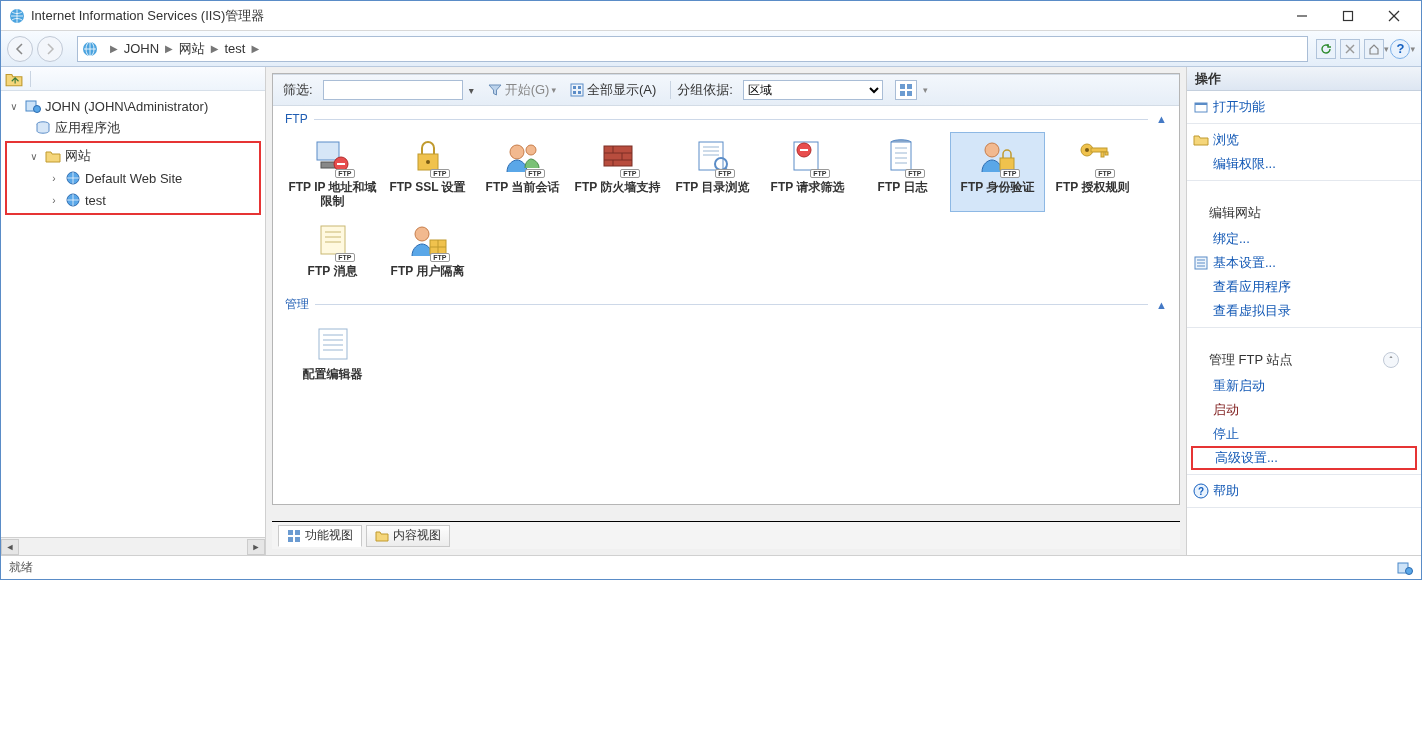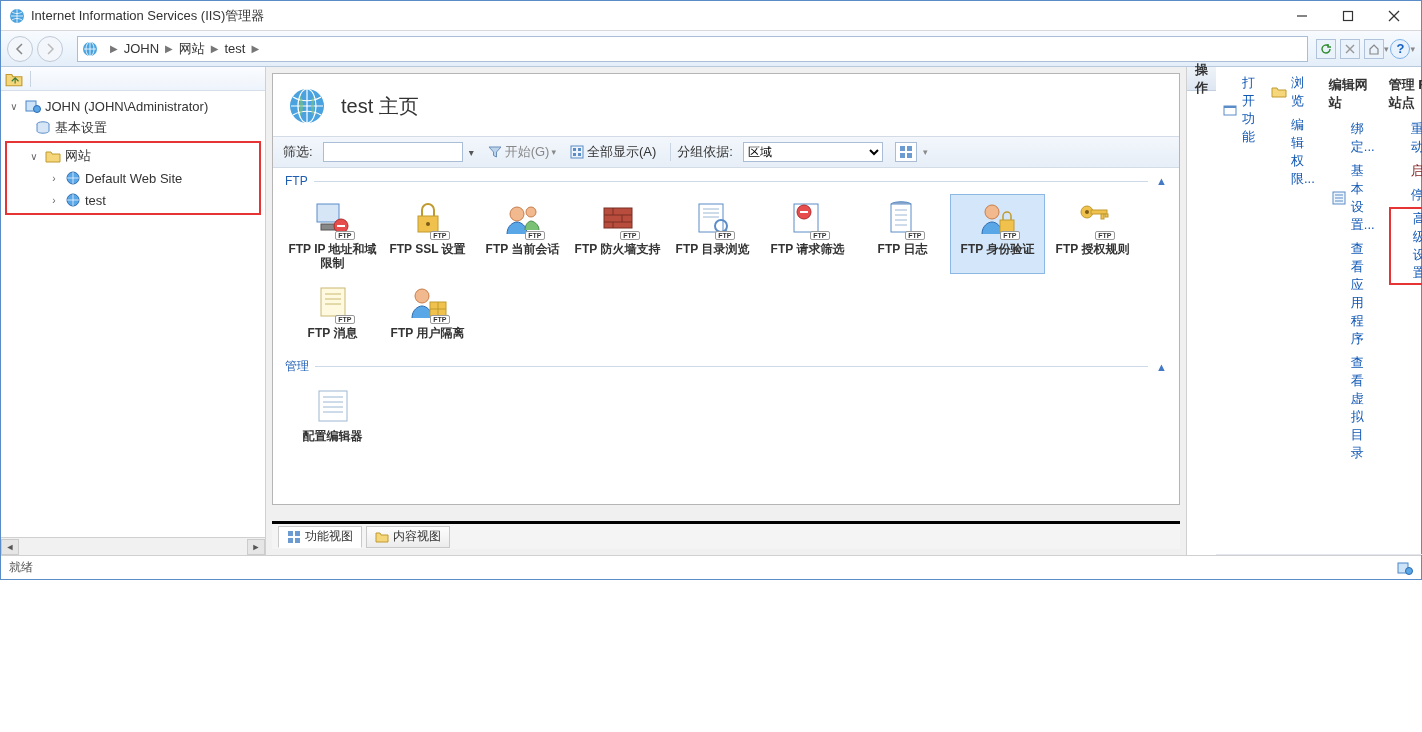--- a/index.html
+++ b/index.html
@@ -69,29 +69,29 @@
 .group-title { color:#1f5db3; font-size:12px; margin-right:6px; }
 .group-line { flex:1; border-top:1px solid #cdd8e8; }
 .group-collapse { color:#4479c5; font-size:11px; margin-left:8px; cursor:default; }
 .feature-grid { display:flex; flex-wrap:wrap; gap: 4px 0; }
 .feature-item { width: 95px; text-align:center; padding: 4px 2px; cursor:default; }
 .feature-item.selected { background:#d4e6f9; border:1px solid #8db8e4; padding: 3px 2px; }
 .feature-item .feat-ico { width: 48px; height: 40px; margin: 0 auto 4px auto; position:relative; }
 .feature-item .feat-ico .badge { position:absolute; bottom:-2px; right:2px; background:#fff; border:1px solid #999; border-radius:2px; font-size:7px; padding:0 2px; font-weight:bold; color:#333; }
 .feature-item .label { font-size:12px; color:#333; line-height:14px;font-weight:bold; }
 
-.view-tabs { height: 28px; border-top:3px solid #000000; display:flex; align-items:center; padding: 0 6px; background:#f4f4f4; gap:4px; margin-top:16px; }
+.view-tabs { height: 28px; border-top:1px solid #000000; display:flex; align-items:center; padding: 0 6px; background:#f4f4f4; gap:4px; margin-top:16px; }
 .view-tab { display:flex; align-items:center; height:22px; padding: 0 8px; background:linear-gradient(#fdfdfd,#ececec); border:1px solid #c9c9c9; font-size:12px; }
 .view-tab.active { background:#fff; border-bottom-color:#fff; }
 .view-tab .ico { width:14px; height:14px; margin-right:4px; }
 
 
-.actions { width: 234px; background:#fff; display:flex; flex-direction:row; }
+.actions { width: 234px; background:#fff; display:flex; flex-direction:column; }
 .action-section { border-bottom:1px solid #e4e8ee; padding: 4px 0; }
-.action-head { font-size:13px; font-weight:bold; color:#333; padding: 5px 4px; }
+.action-head { font-size:13px; font-weight:normal; color:#333; padding: 5px 22px; margin-top: 14px; }
 .action-head.collapse { display:flex; align-items:center; justify-content:space-between; }
 .action-head .col-btn { width:16px; height:16px; border:1px solid #c0c9d6; border-radius:50%; display:flex; align-items:center; justify-content:center; font-size:9px; color:#555; background:#f4f7fb; }
 .action-link { display:flex; align-items:center; padding: 3px 10px 3px 26px; color:#1258b5; font-size:13px; cursor:default; position:relative; }
 .action-link.disabled { color:#7f1d1d; }
 .action-link .lico { position:absolute; left:6px; width:16px; height:16px; display:flex; align-items:center; justify-content:center; }
 .action-link.highlighted { border:2px solid #e63434; margin: 0 4px; padding: 1px 22px 1px 22px; }
 
 
 .statusbar { height: 24px; background:#fff; border-top:1px solid #d0d0d0; display:flex; align-items:center; padding: 0 8px; font-size:12px; color:#555; justify-content:space-between;font-family:Liberation Serif, serif; }
 .status-ico { width:16px; height:16px; }
@@ -207,21 +207,21 @@
           </span>
           <span>JOHN (JOHN\Administrator)</span>
         </div>
         <div class="tree-row" style="padding-left:30px;">
           <span class="node-ico">
             <svg viewBox="0 0 16 16">
                 <ellipse cx="8" cy="4" rx="6" ry="2.2" fill="#d6e6f7" stroke="#5a8cc7"></ellipse>
                 <path d="M2 4v7c0 1.2 2.7 2.2 6 2.2s6-1 6-2.2V4" fill="#d6e6f7" stroke="#5a8cc7"></path>
               </svg>
           </span>
-          <span>基本设置</span>
+          <span>应用程序池</span>
         </div>
 
         <div class="tree-highlight">
           <div class="tree-row" style="padding-left:20px;">
             <span class="tw">∨</span>
             <span class="node-ico">
               <svg viewBox="0 0 16 16">
                   <path d="M1 4h5l1 2h8v8H1z" fill="#f5d67b" stroke="#c09a2e"></path>
                 </svg>
             </span>
@@ -252,32 +252,20 @@
       </div>
       <div class="conn-scroll">
         <div class="scroll-arrow">◄</div>
         <div class="scroll-track"></div>
         <div class="scroll-arrow">►</div>
       </div>
     </div>
 
     <div class="centerpanel">
       <div class="center-inner">
-        <div class="page-head">
-          <span class="big-icon">
-            <svg viewBox="0 0 40 40">
-                <circle cx="20" cy="20" r="17" fill="#4aa3df"></circle>
-                <path d="M4 20h32M20 3v34" stroke="#fff" stroke-width="1.2"></path>
-                <ellipse cx="20" cy="20" rx="9" ry="17" fill="none" stroke="#fff" stroke-width="1.2"></ellipse>
-                <path d="M6 11c8 5 20 5 28 0M6 29c8-5 20-5 28 0" stroke="#fff" stroke-width="1.2" fill="none"></path>
-                <path d="M13 10c4 2 4 18 0 20M27 10c-4 2-4 18 0 20" stroke="#7ac176" stroke-width="0" fill="#7ac176" opacity="0.6"></path>
-              </svg>
-          </span>
-          <h1>test 主页</h1>
-        </div>
 
         <div class="filterbar">
           <label>筛选:</label>
           <input class="filter-input" style="">
           <span class="drop">▾</span>
           <div class="btn-lite">
             <span class="ico">
               <svg viewBox="0 0 14 14">
                   <path d="M1 2h12l-4.5 5v5l-3-1.5V7z" fill="#bcd3ec" stroke="#6b8fb8"></path>
                 </svg>

